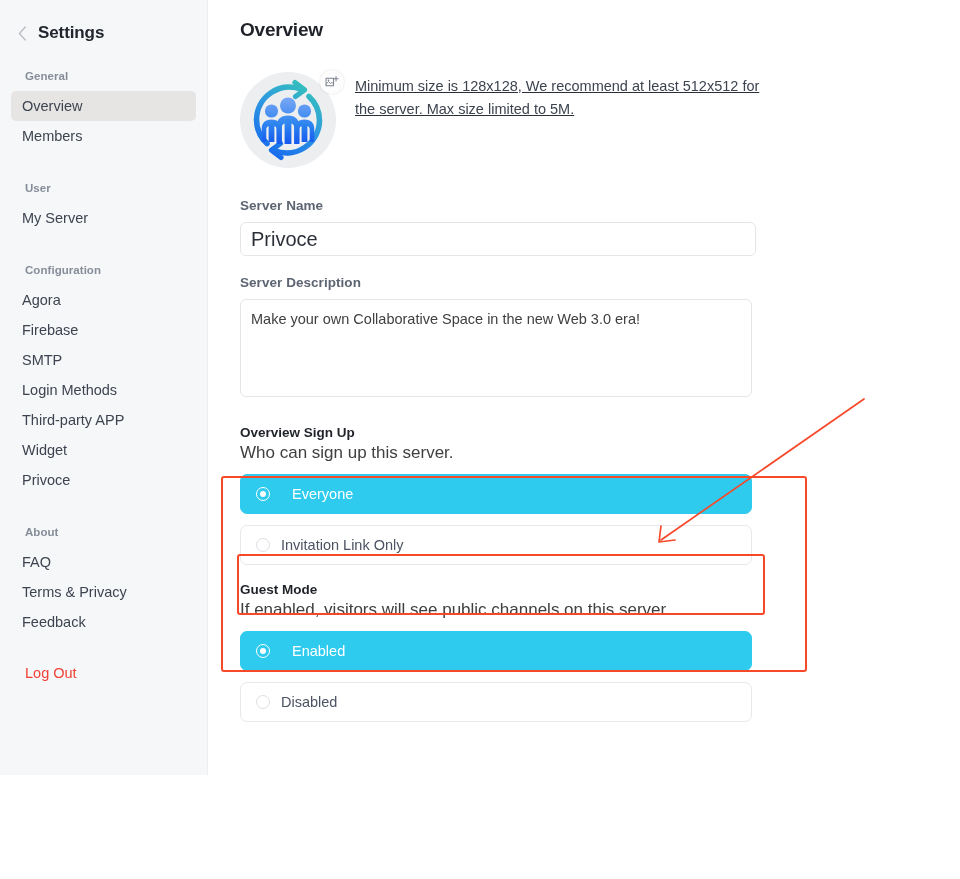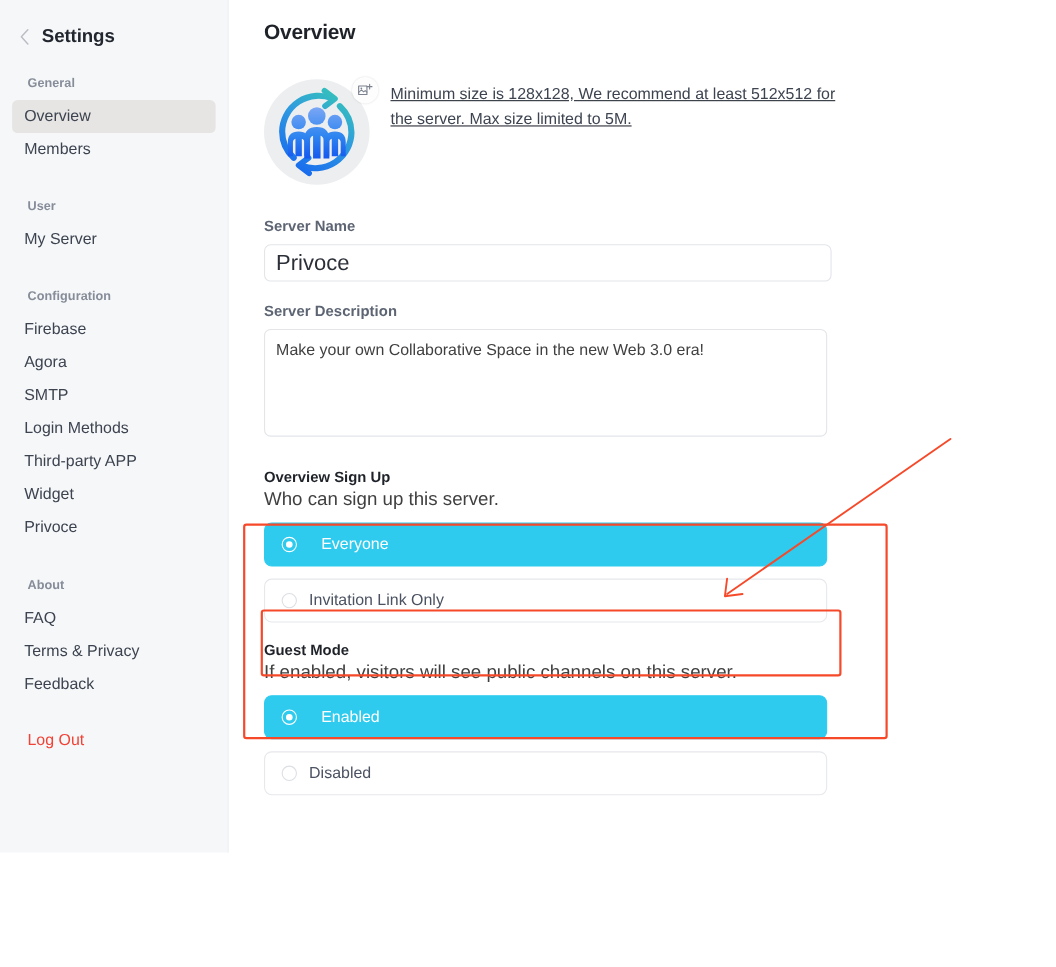--- a/index.html
+++ b/index.html
@@ -315,24 +315,24 @@
       <div class="nav-item">
         <span>My Server</span>
       </div>
     </div>
 
     <div class="group-gap"></div>
 
     <div class="nav-group">
       <div class="nav-group-label">Configuration</div>
       <div class="nav-item">
+        <span>Agora</span>
+      </div>
+      <div class="nav-item">
         <span>Firebase</span>
-      </div>
-      <div class="nav-item">
-        <span>Agora</span>
       </div>
       <div class="nav-item">
         <span>SMTP</span>
       </div>
       <div class="nav-item">
         <span>Login Methods</span>
       </div>
       <div class="nav-item">
         <span>Third-party APP</span>
       </div>

